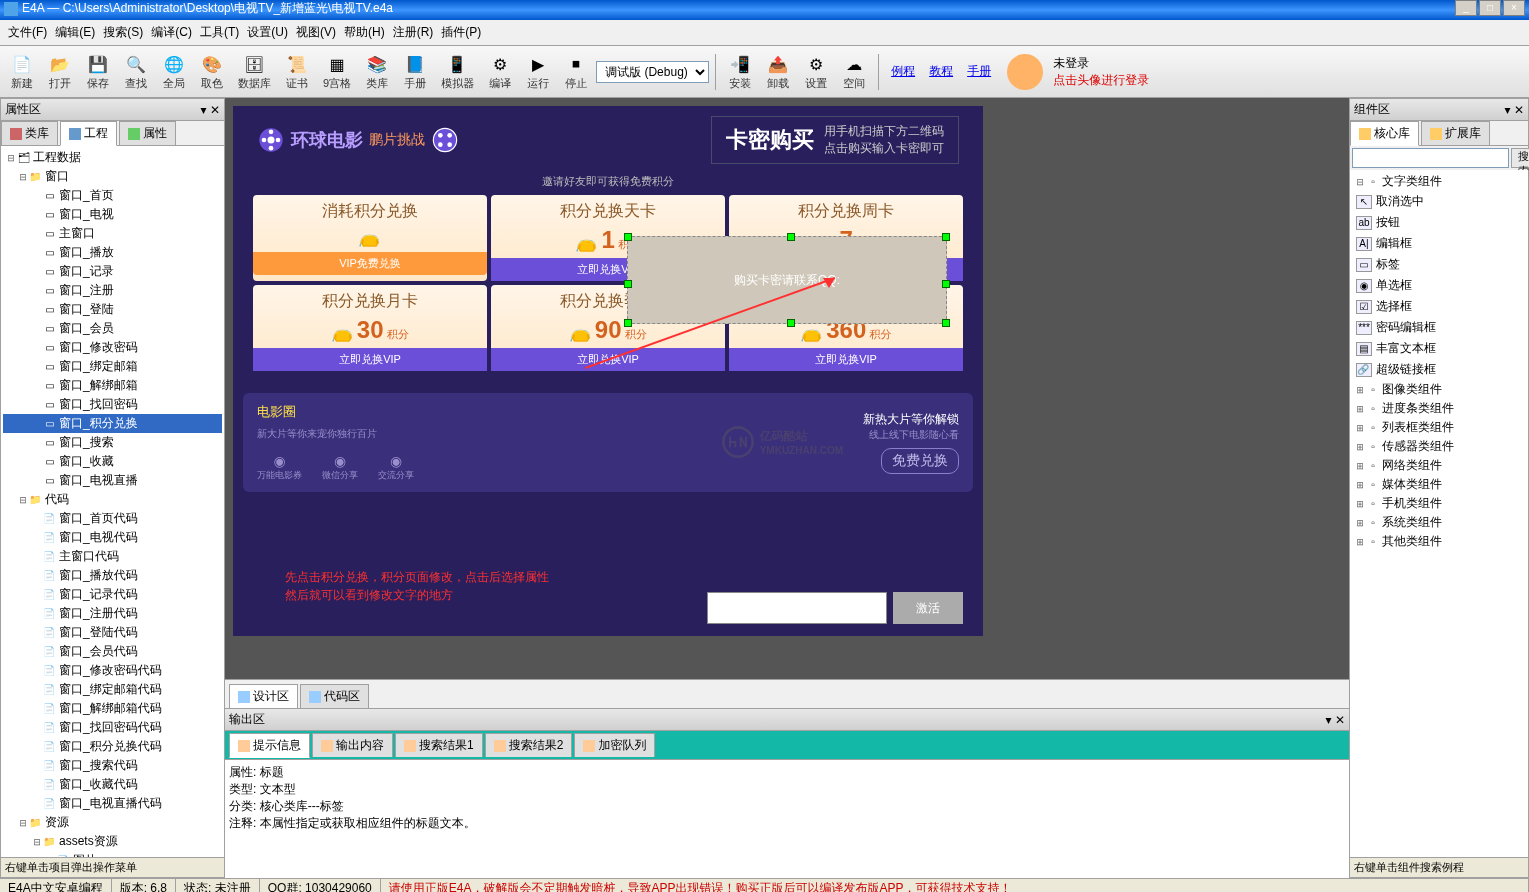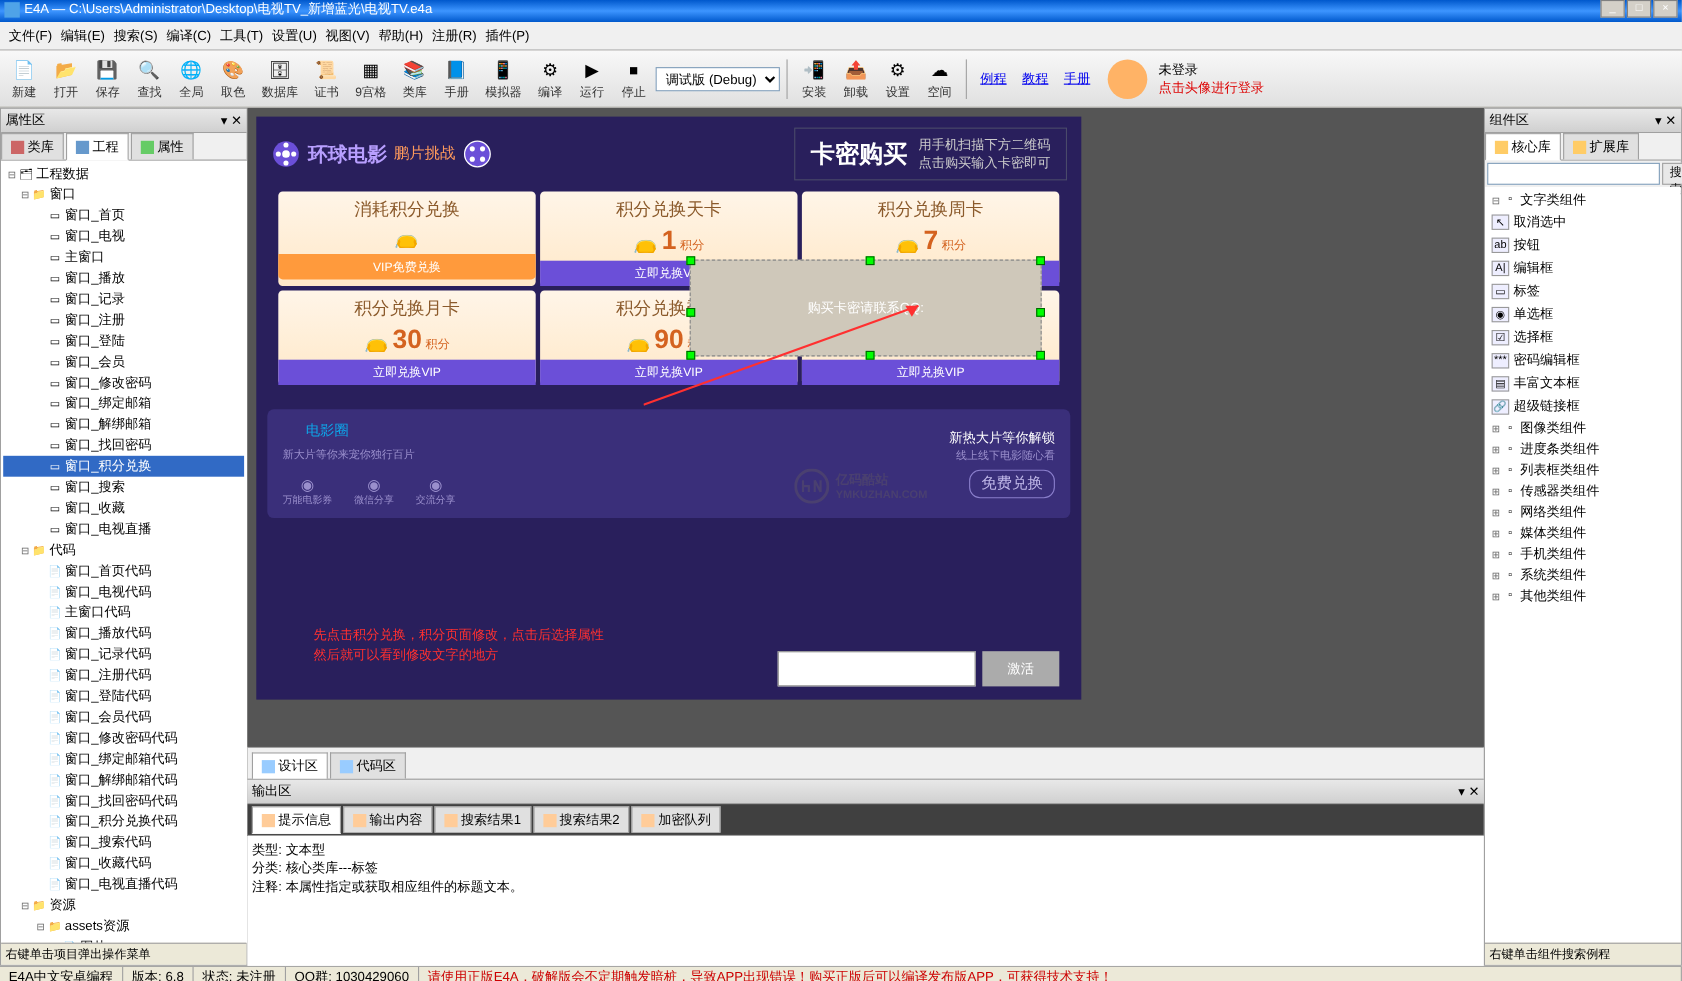--- a/index.html
+++ b/index.html
@@ -33,59 +33,59 @@
 .tree-node { padding: 1px 0; white-space: nowrap; cursor: pointer; display: flex; align-items: center; }
 .tree-node.selected { background: #316ac5; color: white; }
 .tree-toggle { width: 12px; text-align: center; font-size: 9px; color: #666; }
 .tree-ico { width: 14px; height: 12px; margin-right: 2px; display: inline-flex; align-items: center; justify-content: center; font-size: 10px; }
 .ind0 { padding-left: 2px; } .ind1 { padding-left: 14px; } .ind2 { padding-left: 28px; } .ind3 { padding-left: 42px; }
 .panel-footer { background: #ece9d8; border-top: 1px solid #a0a0a0; padding: 2px 4px; font-size: 11px; }
 
 .center-area { flex: 1; display: flex; flex-direction: column; background: #808080; }
 .design-canvas { flex: 1; background: #555; overflow: auto; position: relative; padding: 8px; }
 .app-preview { width: 750px; height: 530px; background: #291f5c; position: relative; }
-.preview-header { display: flex; justify-content: space-between; padding: 10px 13px; }
+.preview-header { display: flex; justify-content: space-between; padding: 10px 24px; }
 .movie-title-box { display: flex; align-items: center; gap: 6px; }
 .film-ico { width: 28px; height: 28px; }
 .movie-title { color: #b89fff; font-size: 18px; font-weight: bold; }
 .movie-sub { color: #ff9a5c; font-size: 14px; }
 .card-buy-box { border: 1px solid #4a4a6a; padding: 6px 14px; display: flex; align-items: center; gap: 10px; }
 .card-buy-title { color: white; font-size: 22px; font-weight: bold; }
 .card-buy-hint { color: #ccc; font-size: 11px; line-height: 1.4; }
 .invite-hint { text-align: center; color: #bbb; font-size: 11px; margin-bottom: 6px; }
 .cards-row { display: flex; gap: 4px; padding: 0 10px 4px; }
 .vip-card { flex: 1; background: linear-gradient(to bottom, #fff5e8, #ffe8c8); border-radius: 4px; text-align: center; padding: 6px 4px; }
 .vip-card-title { color: #8b5a2b; font-size: 16px; margin-bottom: 4px; }
 .vip-bag { font-size: 18px; }
 .vip-num { color: #d4621f; font-size: 24px; font-weight: bold; }
 .vip-unit { color: #d4621f; font-size: 11px; }
 .vip-btn { background: #6b4fd8; color: white; padding: 4px; font-size: 11px; margin: 4px -4px -6px; }
 .vip-free { background: #ff9a3c; color: white; padding: 4px; font-size: 11px; border-radius: 0 0 4px 4px; margin: 4px -4px -6px; }
 .qq-box { position: absolute; left: 394px; top: 130px; width: 320px; height: 88px; background: #cfc8ba; border: 1px dashed #888; display: flex; align-items: center; justify-content: center; color: white; font-size: 15px; }
 .handle { position: absolute; width: 8px; height: 8px; background: #0f0; border: 1px solid #060; }
 .promo-box { margin: 18px 10px; background: #3a2f7a; border-radius: 6px; padding: 10px 14px; display: flex; justify-content: space-between; align-items: center; }
 .promo-left { display: flex; flex-direction: column; gap: 6px; }
-.promo-title { color: #0ea5e9; font-size: 13px; margin-left: 21px; }
+.promo-title { color: #fde047; font-size: 13px; }
 .promo-sub { color: #9a8fcc; font-size: 10px; }
 .promo-icons { display: flex; gap: 20px; margin-top: 6px; }
 .promo-icon { text-align: center; color: #9a8fcc; font-size: 9px; }
 .promo-right { text-align: right; }
 .promo-hint { color: white; font-size: 12px; }
 .promo-hint2 { color: #9a8fcc; font-size: 10px; }
 .promo-btn { background: transparent; border: 1px solid #8a7fcc; color: #c0b8e8; padding: 3px 10px; border-radius: 10px; margin-top: 6px; font-size: 14px; }
 .watermark { position: absolute; right: 140px; top: 320px; color: #4a4070; font-size: 20px; font-weight: bold; display: flex; align-items: center; gap: 6px; }
 .activate-row { position: absolute; bottom: 12px; right: 20px; display: flex; gap: 6px; margin-top: 24px; }
 .activate-input { width: 180px; height: 32px; background: white; border: 1px solid #888; }
 .activate-btn { width: 70px; height: 32px; background: #ababab; color: white; border: none; }
 .red-annotation { position: absolute; left: 60px; top: 470px; color: #ff3030; font-size: 13px; line-height: 1.5; }
 .red-arrow { position: absolute; color: #ff3030; }
 
 .bottom-tabs { background: #f0f0f0; display: flex; padding: 4px 4px 0; border-top: 1px solid #a0a0a0; }
 .output-panel { height: 170px; background: #f0f0f0; border-top: 1px solid #a0a0a0; display: flex; flex-direction: column; }
-.output-tabs { display: flex; padding: 2px 4px; background: #404040; border-bottom: 1px solid #a0a0a0; }
+.output-tabs { display: flex; padding: 2px 4px; background: #14b8a6; border-bottom: 1px solid #a0a0a0; }
 .output-content { flex: 1; background: white; padding: 4px; font-size: 12px; overflow: auto; }
 
 .right-panel { width: 180px; background: #f0f0f0; border: 1px solid #a0a0a0; display: flex; flex-direction: column; }
 .search-row { display: flex; padding: 2px; gap: 2px; }
 .search-input { flex: 1; border: 1px solid #7f9db9; height: 20px; }
 .search-btn { height: 20px; padding: 0 6px; border: 1px solid #a0a0a0; background: #e8e8e8; font-size: 11px; cursor: pointer; }
 .comp-tree { flex: 1; background: white; overflow: auto; padding: 2px; }
 .comp-node { padding: 2px 4px; cursor: pointer; display: flex; align-items: center; gap: 4px; }
 .comp-ico { width: 16px; height: 14px; display: inline-flex; align-items: center; justify-content: center; font-size: 10px; border: 1px solid #999; background: #eef; }
 
@@ -289,20 +289,21 @@
               </svg>
           </div>
           <div class="card-buy-box">
             <span class="card-buy-title">卡密购买</span>
             <div class="card-buy-hint">
                 <div>用手机扫描下方二维码</div>
                 <div>点击购买输入卡密即可</div>
               </div>
           </div>
         </div>
+        <div class="invite-hint">邀请好友即可获得免费积分</div>
         <div style="padding:0 10px;">
           <div class="cards-row" id="cards-row1">
               <div class="vip-card">
                 <div class="vip-card-title">消耗积分兑换</div>
                 <div class="vip-bag">👝</div>
                 <div class="vip-free">VIP免费兑换</div>
               </div>
               <div class="vip-card">
                 <div class="vip-card-title">积分兑换天卡</div>
                 <div><span class="vip-bag">👝</span> <span class="vip-num">1</span> <span class="vip-unit">积分</span></div>
@@ -393,20 +394,21 @@
           <span class="panel-close">▾ ✕</span>
         </div>
       <div class="output-tabs" id="output-tabs">
           <div class="tab active"><span class="tab-ico" style="background:#fc9"></span>提示信息</div>
           <div class="tab"><span class="tab-ico" style="background:#fc9"></span>输出内容</div>
           <div class="tab"><span class="tab-ico" style="background:#fc9"></span>搜索结果1</div>
           <div class="tab"><span class="tab-ico" style="background:#fc9"></span>搜索结果2</div>
           <div class="tab"><span class="tab-ico" style="background:#fc9"></span>加密队列</div>
         </div>
       <div class="output-content" id="output-content">
+          <div>属性: 标题</div>
           <div>类型: 文本型</div>
           <div>分类: 核心类库---标签</div>
           <div>注释: 本属性指定或获取相应组件的标题文本。</div>
         </div>
     </div>
   </div>
 
   <div class="right-panel">
     <div class="panel-header">
         <span>组件区</span>

